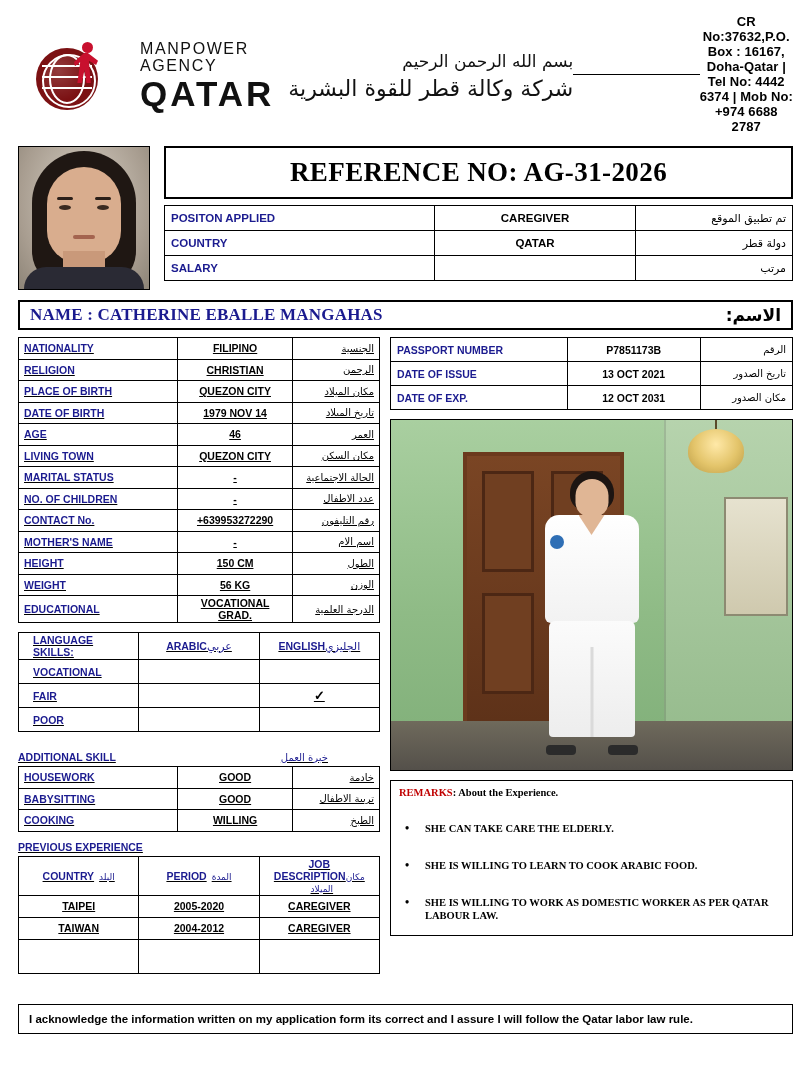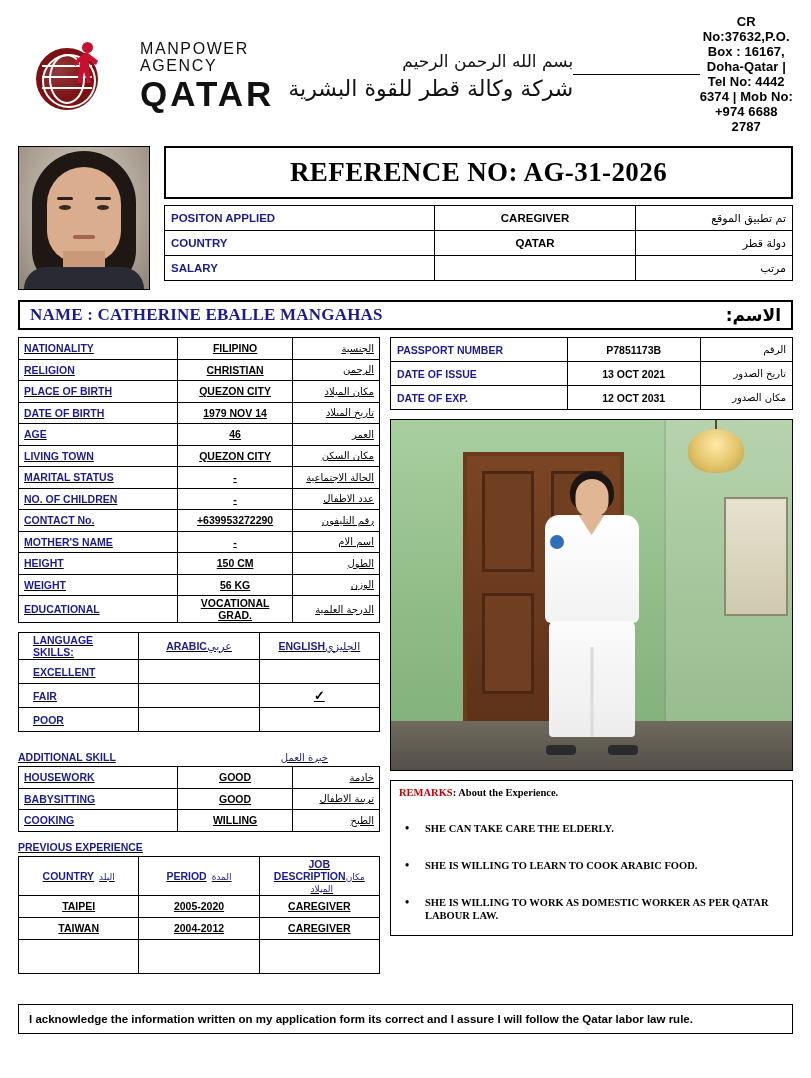--- a/index.html
+++ b/index.html
@@ -736,21 +736,21 @@
           <tr>
             <td>LANGUAGE SKILLS:</td>
             <td class="c">
               <span>ARABIC</span><span class="arsm">عربي</span>
             </td>
             <td class="c">
               <span>ENGLISH</span><span class="arsm">الجليزي</span>
             </td>
           </tr>
           <tr>
-            <td>EXCELLENT</td>
+            <td>VOCATIONAL</td>
             <td class="mark"></td>
             <td class="mark"></td>
           </tr>
           <tr>
             <td>FAIR</td>
             <td class="mark"></td>
             <td class="mark">✓</td>
           </tr>
           <tr>
             <td>POOR</td>

